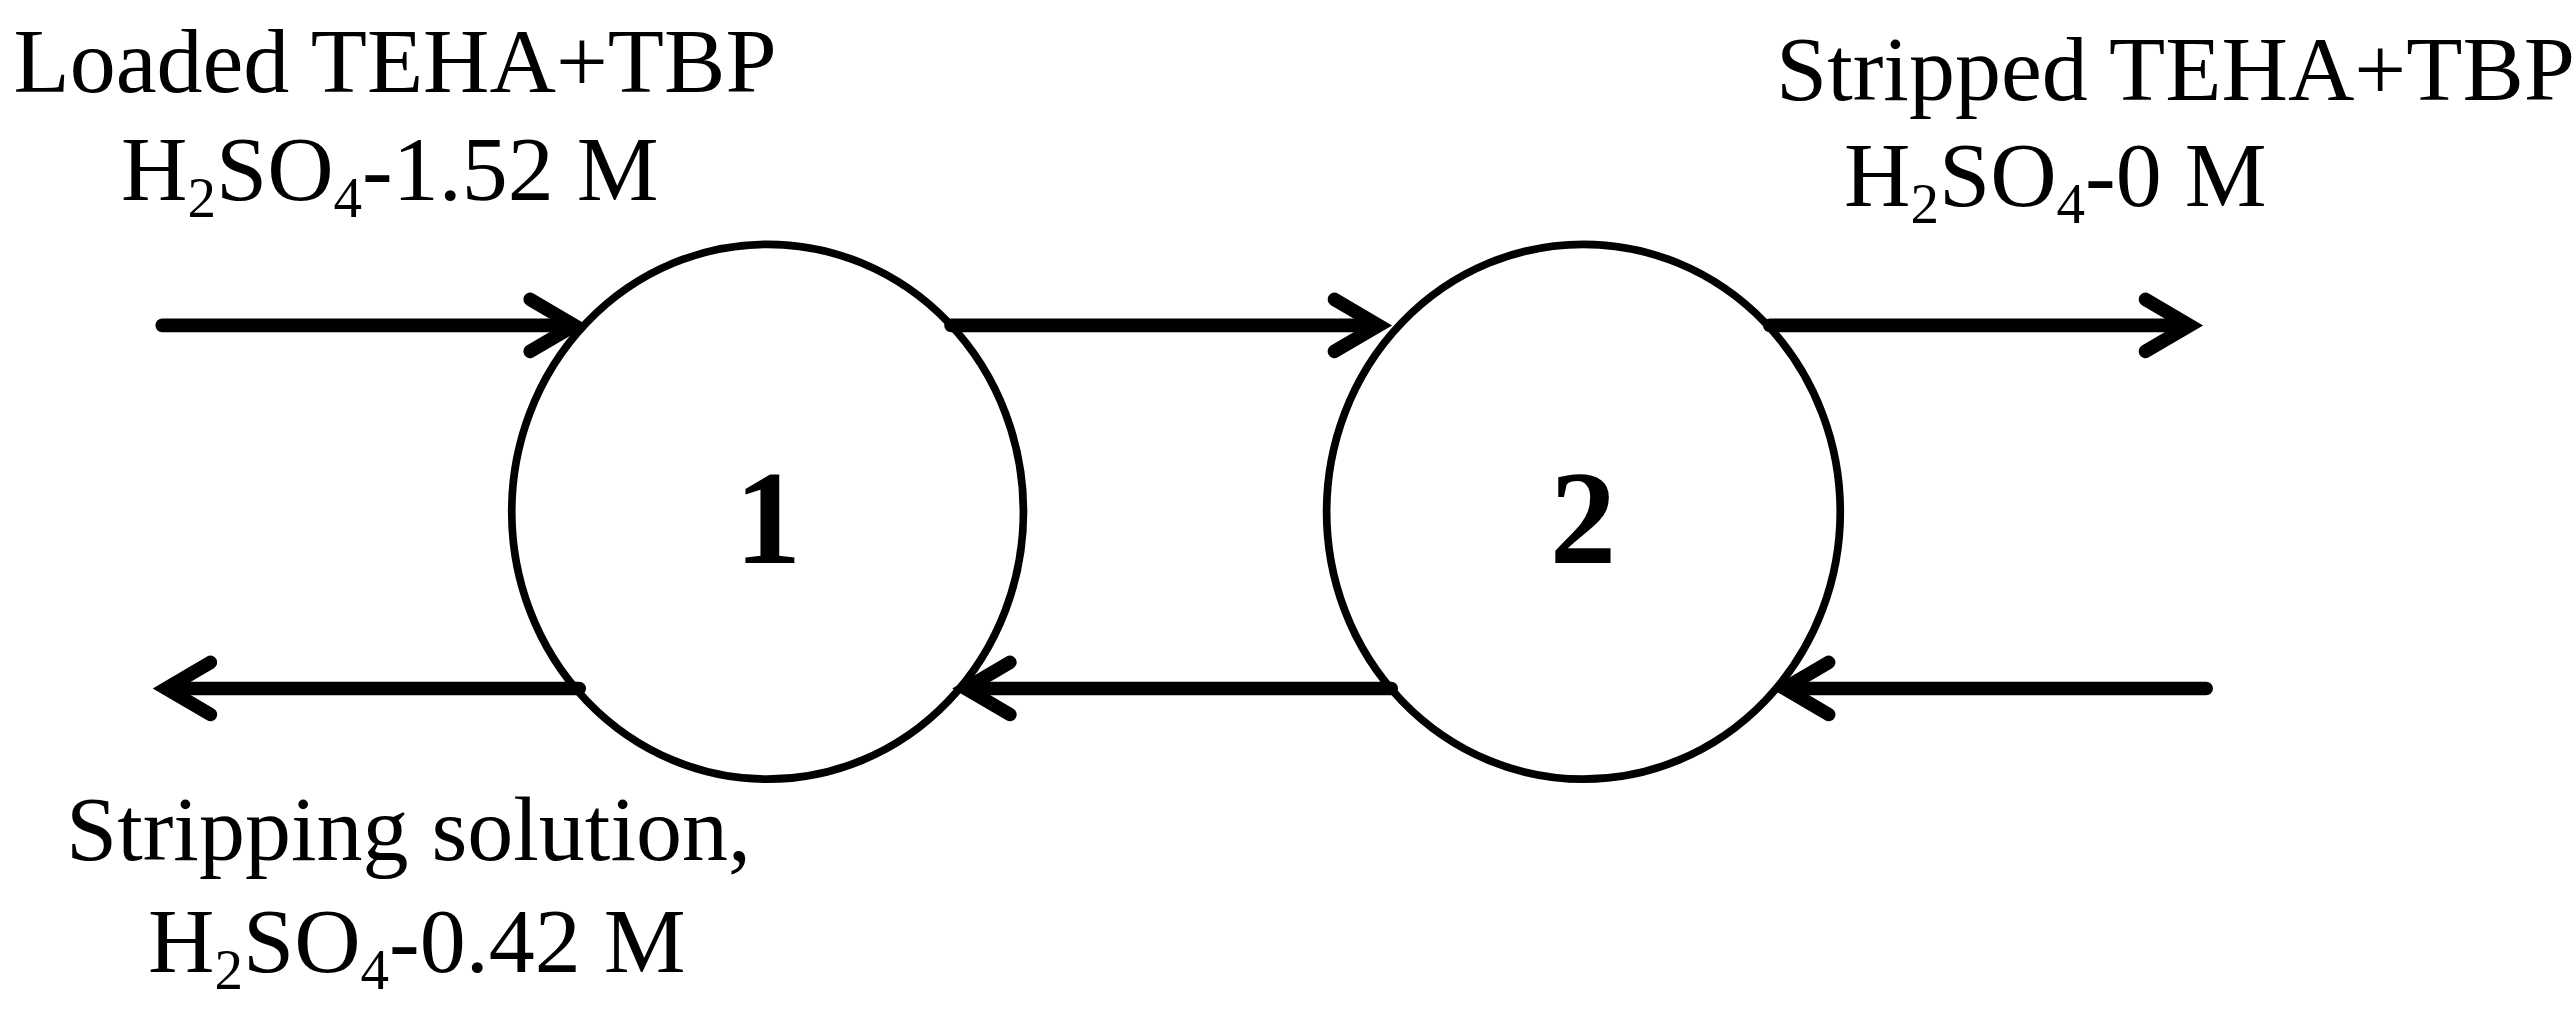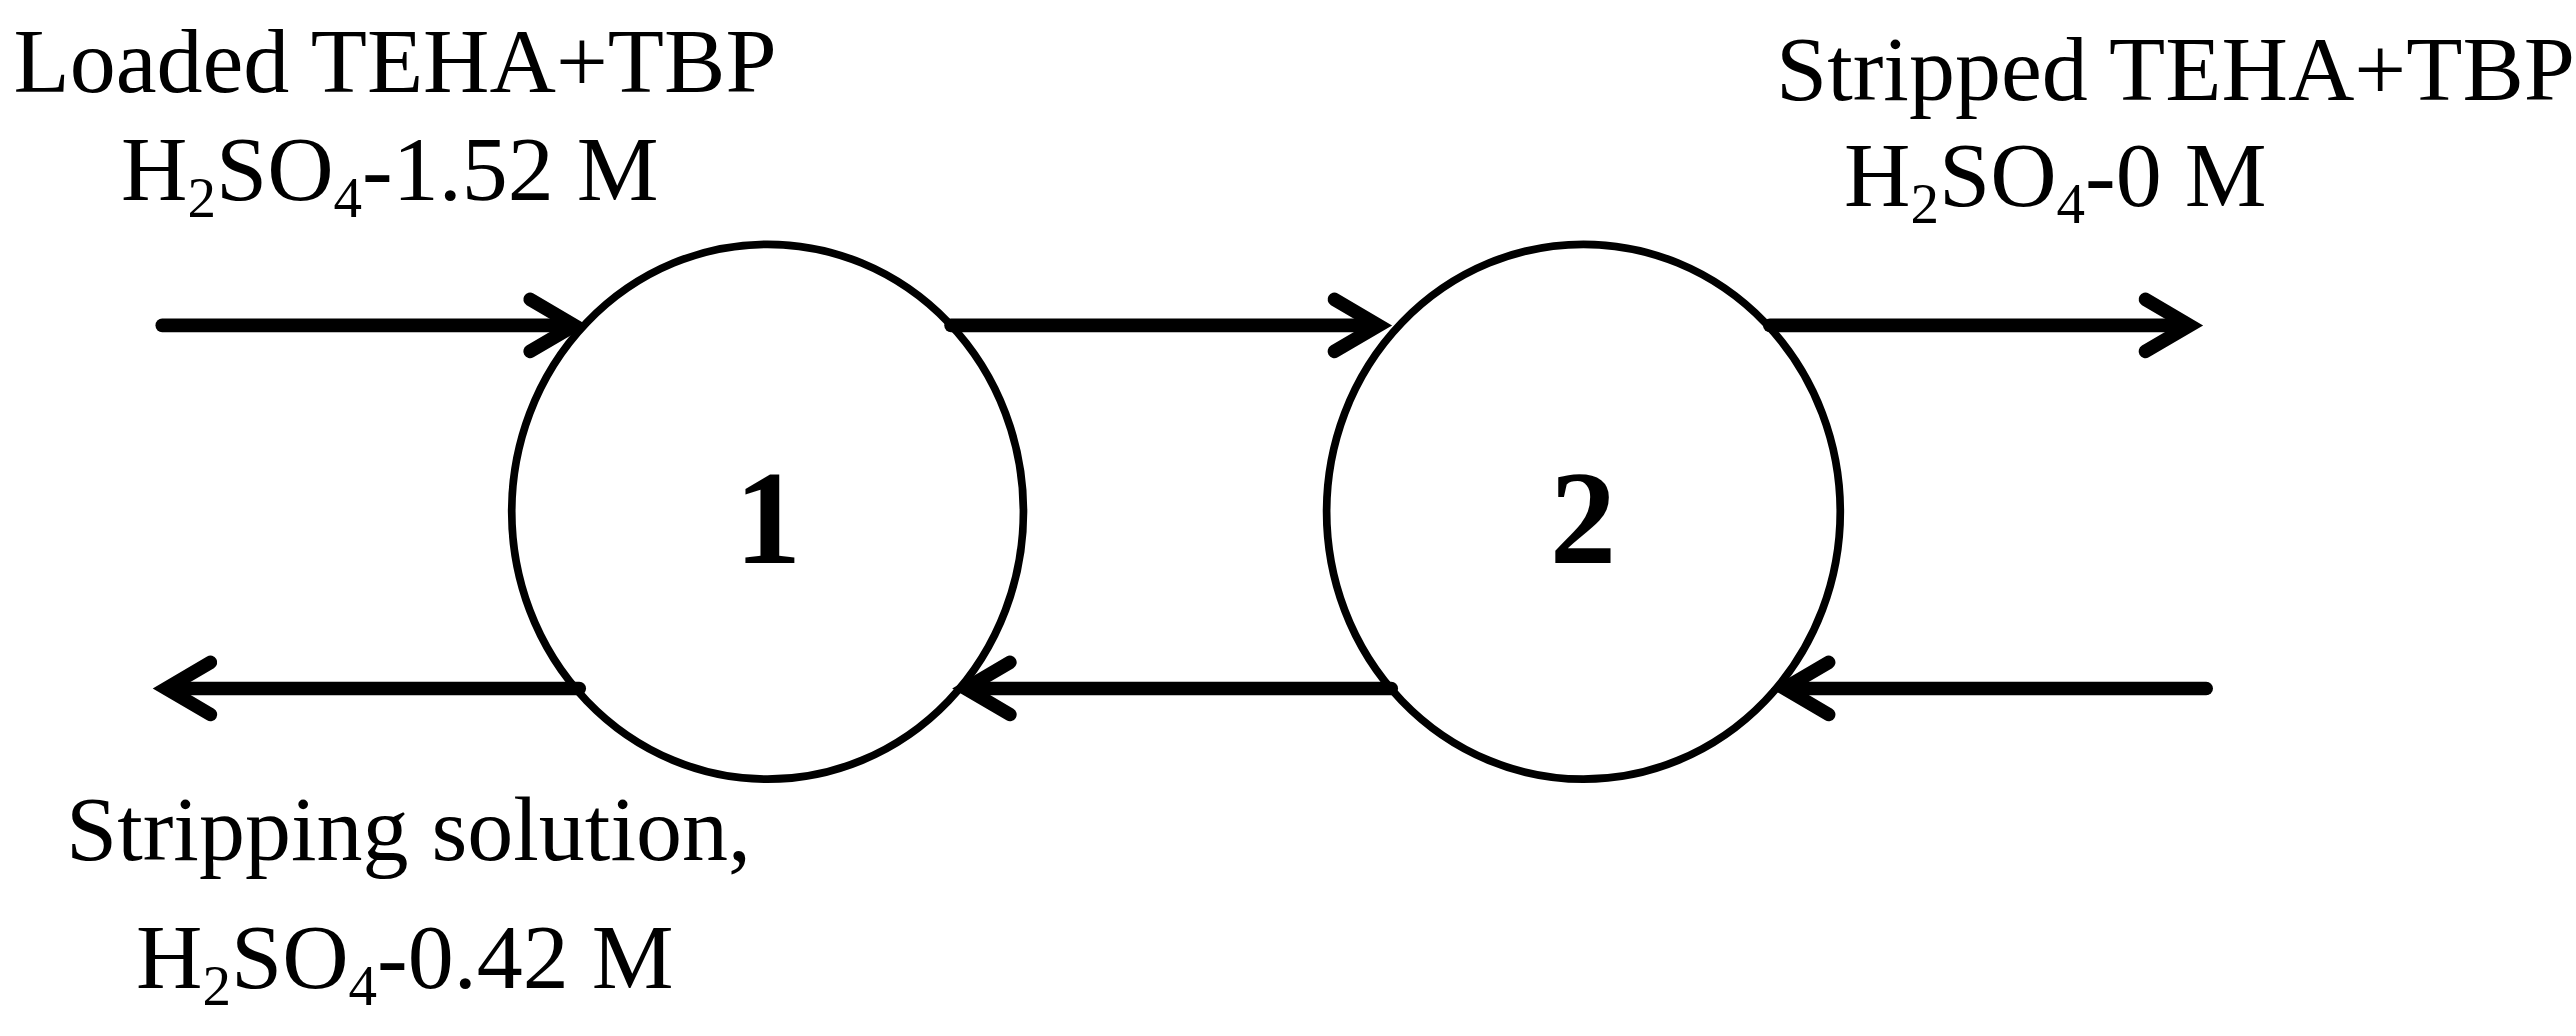--- a/index.html
+++ b/index.html
@@ -85,17 +85,17 @@
   <div class="stage-num" style="left:768px; top:518px;">1</div>
   <div class="stage-num" style="left:1583px; top:518px;">2</div>
 
   <div class="lbl" style="left:13.5px; top:11.6px;">Loaded TEHA+TBP</div>
   <div class="lbl" style="left:121px; top:120px;"><span>H</span><span class="sub">2</span><span>SO</span><span class="sub">4</span><span>-1.52 M</span></div>
 
   <div class="lbl" style="left:1776px; top:20px;">Stripped TEHA+TBP</div>
   <div class="lbl" style="left:1844px; top:126px;"><span>H</span><span class="sub">2</span><span>SO</span><span class="sub">4</span><span>-0 M</span></div>
 
   <div class="lbl" style="left:66px; top:780px;">Stripping solution,</div>
-  <div class="lbl" style="left:136px; top:892px;margin-top:16px;"><span>H</span><span class="sub">2</span><span>SO</span><span class="sub">4</span><span>-0.42 M</span></div>
+  <div class="lbl" style="left:148px; top:892px;"><span>H</span><span class="sub">2</span><span>SO</span><span class="sub">4</span><span>-0.42 M</span></div>
 
 
 </div>
 
 
 </body></html>

